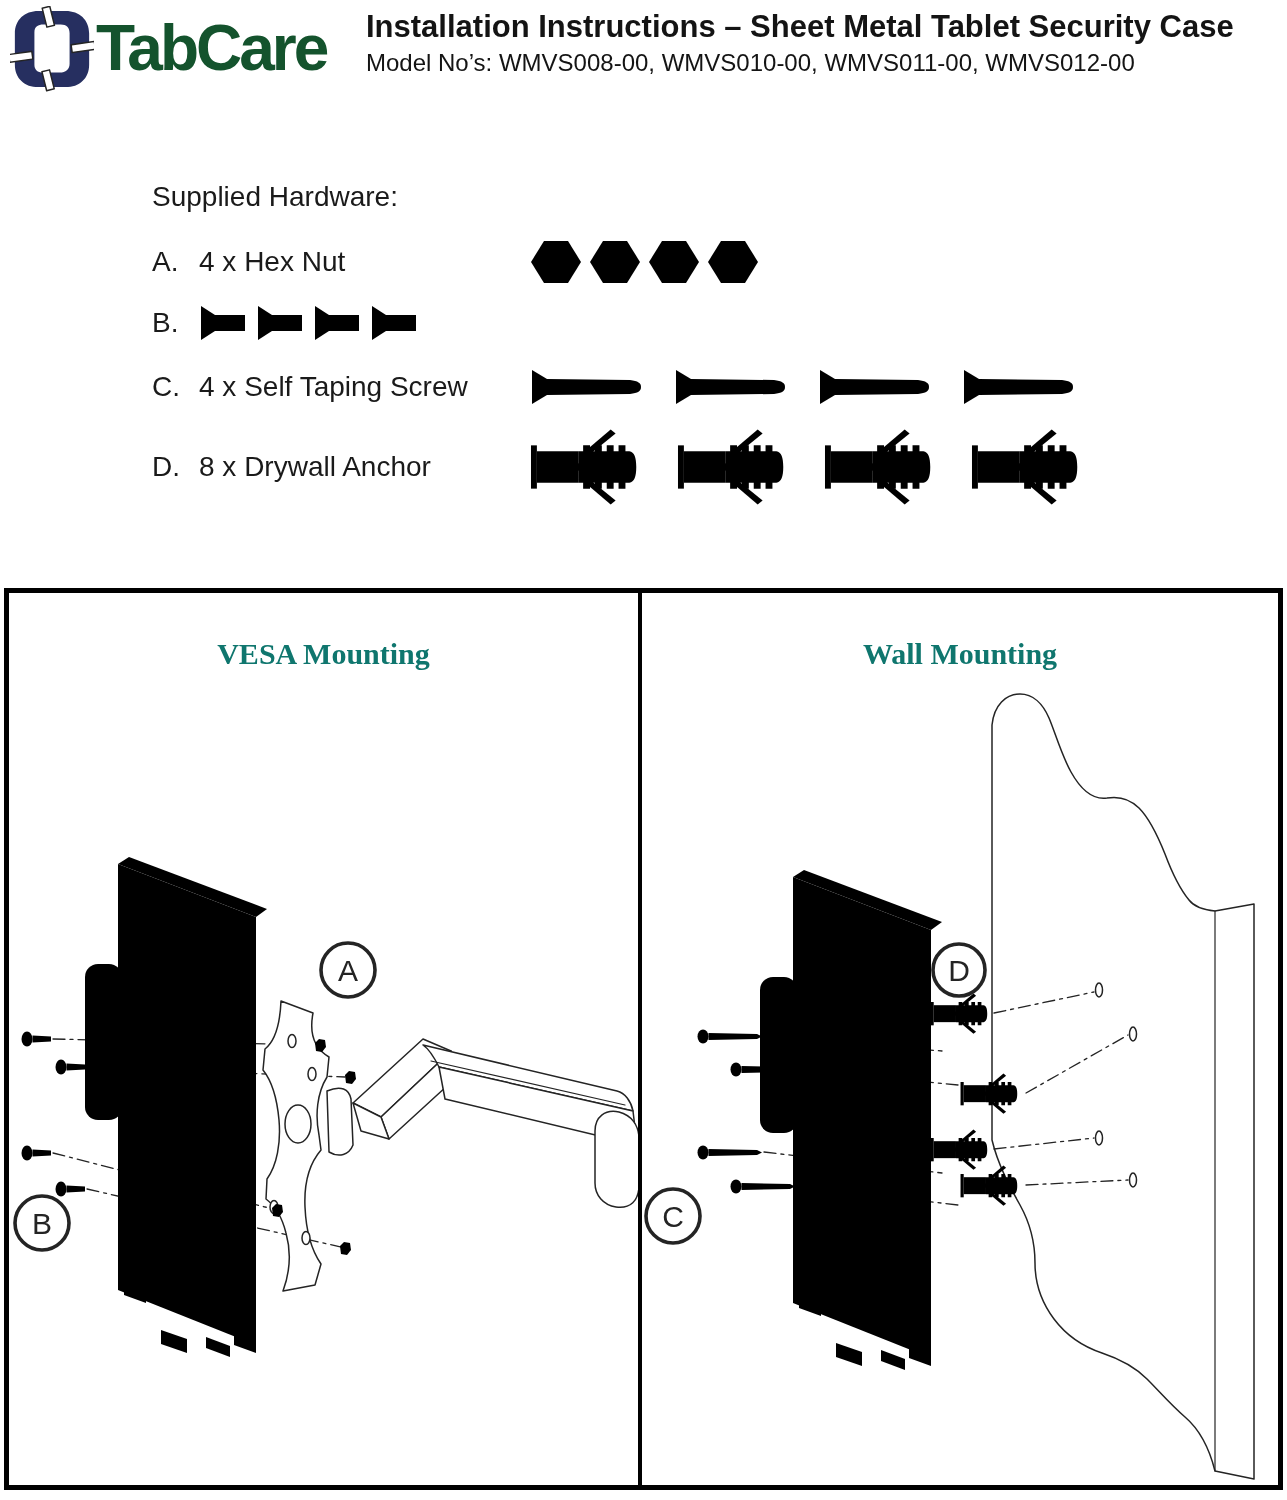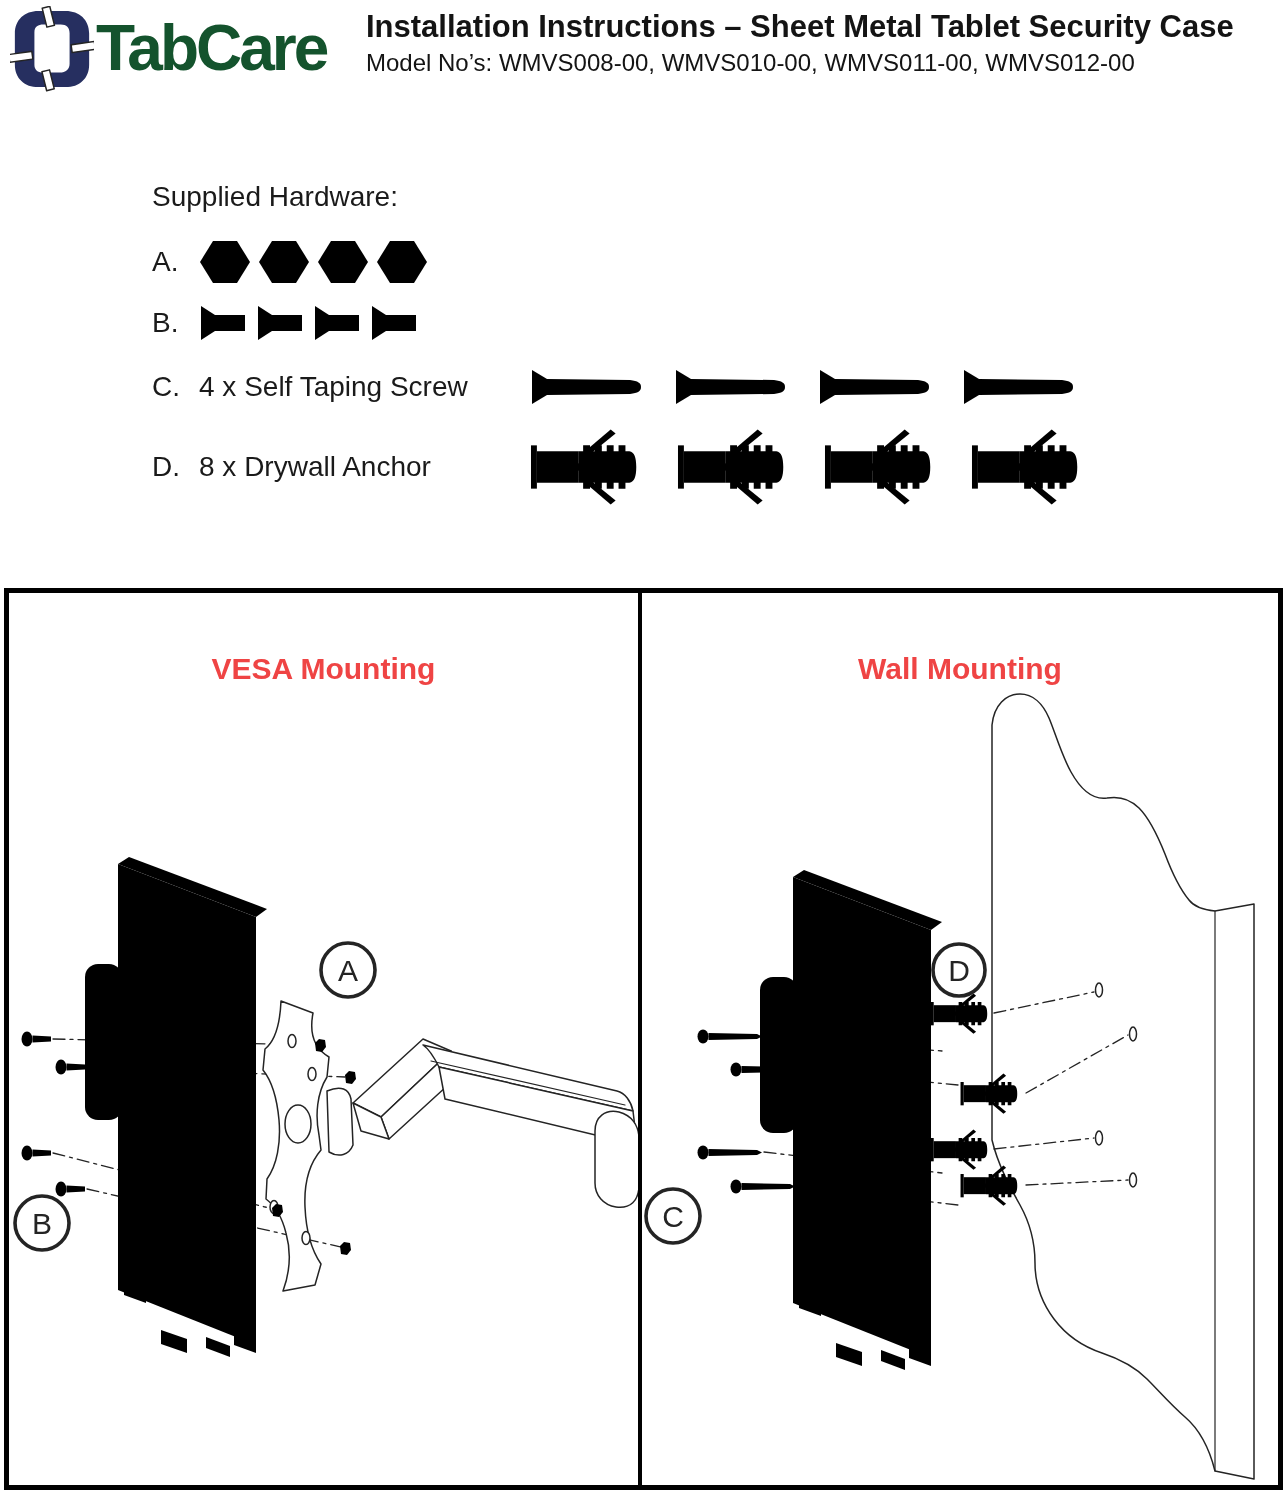--- a/index.html
+++ b/index.html
@@ -26,22 +26,22 @@
   .row-b{top:301px;height:44px;} .row-b .hw-icons{gap:9px;}
   .row-c{top:364px;height:46px;} .row-c .hw-icons{gap:30px;}
   .row-d{top:427px;height:80px;} .row-d .hw-icons{gap:25px;}
 
   
   #panels{position:absolute;left:4px;top:588px;width:1269px;height:892px;
           border:5px solid #000;display:flex;}
   .panel{position:relative;height:892px;}
   #panel-left{width:629px;border-right:4px solid #000;}
   #panel-right{width:636px;}
-  .panel-title{position:absolute;top:59px;left:0;width:100%;text-align:center;
-               font-size:30px;font-weight:bold;color:#ef4444;z-index:2;}
+  .panel-title{position:absolute;top:44px;left:0;width:100%;text-align:center;
+               font-size:30px;font-weight:bold;color:#0f766e;z-index:2;font-family:Liberation Serif, serif;}
   .diagram{position:absolute;left:0;top:0;}
 
   
   .art path,.art rect,.art ellipse,.art circle,.art polygon{
       fill:#ffffff;stroke:#242424;stroke-width:1.5;stroke-linejoin:round;stroke-linecap:round;}
   .art .dd{fill:none;stroke-dasharray:12 5 3 5;stroke-width:1.3;}
   .art .thin{fill:none;stroke-width:1.2;}
   .art .callout{stroke-width:3.6;fill:#fff;}
   .art text{stroke:none;fill:#242424;font-family:"Liberation Sans",sans-serif;
             font-size:30px;text-anchor:middle;}
@@ -133,20 +133,21 @@
   <div id="titleblock">
     <div id="doc-title">Installation Instructions – Sheet Metal Tablet Security Case</div>
     <div id="doc-sub">Model No’s: WMVS008-00, WMVS010-00, WMVS011-00, WMVS012-00</div>
   </div>
 
   <div id="hw">
     <div class="hw-heading">Supplied Hardware:</div>
 
     <div class="hw-row row-a">
       <span class="hw-letter">A.</span>
+      <span class="hw-label">4 x Hex Nut</span>
       <span class="hw-icons art">
         <svg class="icon" width="52" height="46" viewBox="0 0 52 46">
             <use href="#hexnut"></use>
           </svg>
         <svg class="icon" width="52" height="46" viewBox="0 0 52 46">
             <use href="#hexnut"></use>
           </svg>
         <svg class="icon" width="52" height="46" viewBox="0 0 52 46">
             <use href="#hexnut"></use>
           </svg>

